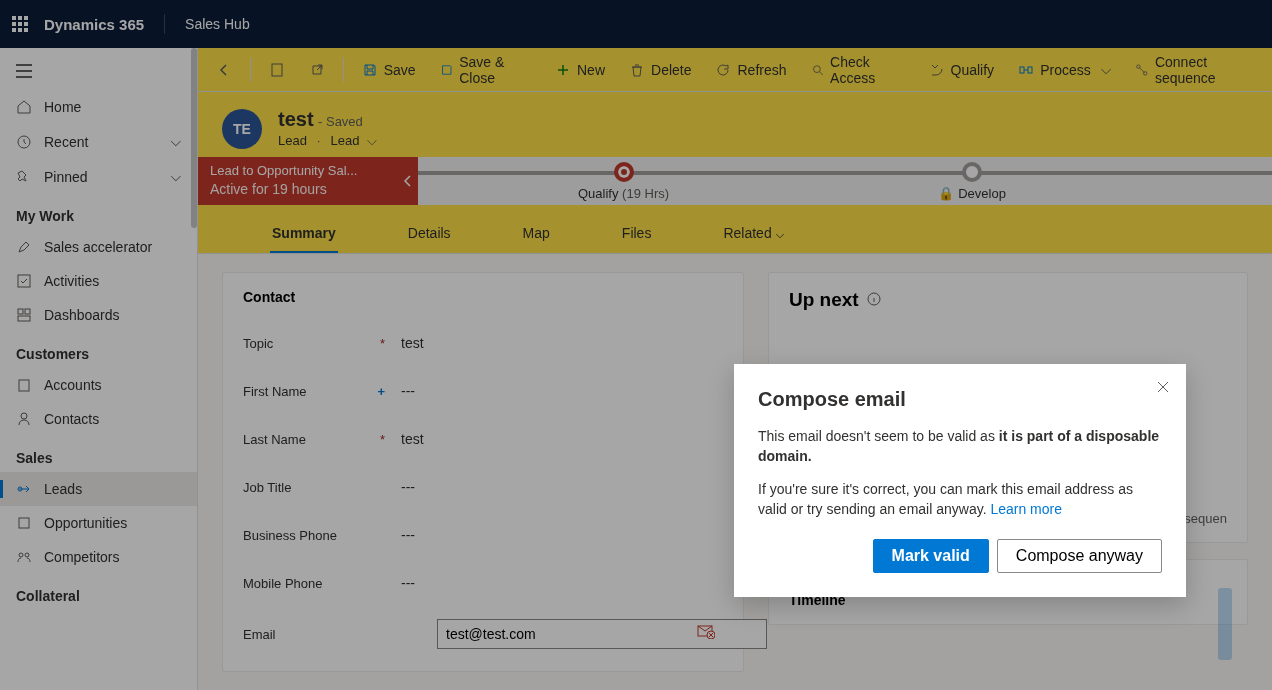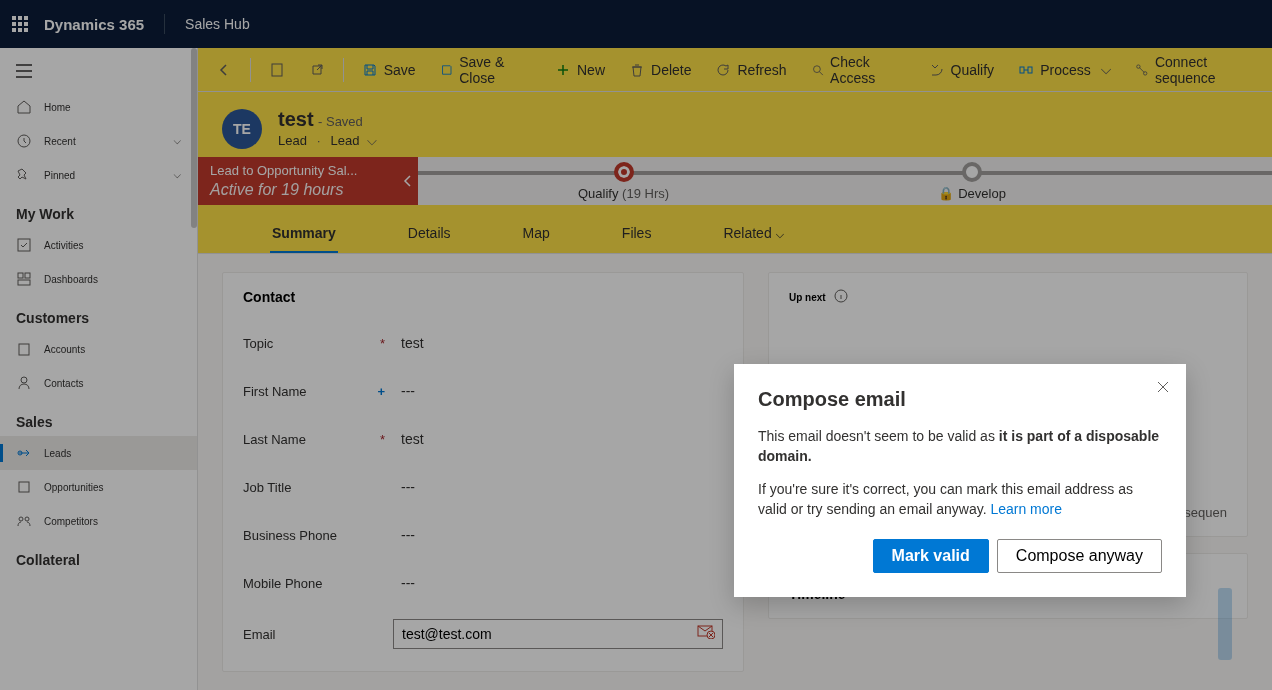--- a/index.html
+++ b/index.html
@@ -10,21 +10,21 @@
 .waffle span { background: #fff; width: 4px; height: 4px; }
 .topbar .brand { font-weight: 600; font-size: 15px; }
 .topbar .divider { width: 1px; height: 20px; background: #3a4a5f; margin: 0 4px; }
 .topbar .appname { font-size: 14px; }
 
 .shell { display: flex; height: calc(100% - 48px); }
 
 .sidebar { width: 198px; border-right: 1px solid #e1e1e1; overflow-y: auto; padding-top: 8px; position: relative; }
 .sidebar::after { content: ''; position: absolute; right: 0; top: 0; width: 6px; height: 180px; background: #c8c8c8; border-radius: 3px; }
 .hamburger { padding: 8px 16px; }
-.sb-item { display: flex; align-items: center; gap: 12px; padding: 9px 16px; font-size: 10px; color: #323130; cursor: pointer; position: relative; }
+.sb-item { display: flex; align-items: center; gap: 12px; padding: 9px 16px; font-size: 14px; color: #323130; cursor: pointer; position: relative; }
 .sb-item .chev { margin-left: auto; color: #605e5c; }
 .sb-item.active { background: #edebe9; }
 .sb-item.active::before { content: ''; position: absolute; left: 0; top: 8px; bottom: 8px; width: 3px; background: #0078d4; }
 .sb-header { padding: 14px 16px 6px; font-size: 14px; font-weight: 600; color: #323130; }
 .sb-icon { width: 16px; height: 16px; display: inline-flex; align-items: center; justify-content: center; color: #605e5c; }
 
 .main { flex: 1; display: flex; flex-direction: column; background: #fde047; }
 
 .cmdbar { height: 44px; border-bottom: 1px solid #e1e1e1; display: flex; align-items: center; padding: 0 8px; gap: 4px; }
 .cmdbtn { display: flex; align-items: center; gap: 6px; padding: 6px 10px; font-size: 14px; color: #323130; cursor: pointer; border-radius: 2px; }
@@ -33,21 +33,21 @@
 
 .record-header { padding: 16px 24px 8px; display: flex; align-items: center; gap: 16px; }
 .avatar { width: 40px; height: 40px; border-radius: 50%; background: #2b5797; color: #fff; display: flex; align-items: center; justify-content: center; font-size: 14px; font-weight: 600; }
 .rec-title { font-size: 20px; font-weight: 600; color: #323130; }
 .rec-saved { font-size: 13px; color: #605e5c; font-weight: 400; }
 .rec-sub { font-size: 13px; color: #323130; margin-top: 2px; }
 .rec-sub .dot { margin: 0 6px; color: #605e5c; }
 
 .bpf { display: flex; align-items: stretch; height: 48px; position: relative; }
 .bpf-label { width: 200px; background: #c0392b; color: #fff; padding: 6px 12px; font-size: 13px; line-height: 1.3; position: relative; }
-.bpf-label .sub { font-size: 16px; opacity: 0.95; font-style: italic; }
+.bpf-label .sub { font-size: 14px; opacity: 0.95; }
 .bpf-collapse { width: 20px; background: #c0392b; display: flex; align-items: center; justify-content: center; cursor: pointer; }
 .bpf-track { flex: 1; background: #f3f2f1; position: relative; display: flex; align-items: center; }
 .bpf-line { position: absolute; top: 14px; left: 0; right: 0; height: 4px; background: #a19f9d; }
 .bpf-stage { position: absolute; text-align: center; font-size: 13px; color: #323130; }
 .bpf-stage .node { width: 20px; height: 20px; border-radius: 50%; background: #fff; border: 4px solid #a19f9d; margin: 0 auto 4px; }
 .bpf-stage.active .node { border-color: #c0392b; background: #c0392b; box-shadow: 0 0 0 3px #fff inset; }
 .bpf-stage .dur { color: #605e5c; text-align: center; }
 
 .tabs { display: flex; gap: 20px; padding: 12px 24px 0; border-bottom: 1px solid #e1e1e1; }
 .tab { padding: 8px 2px 10px; font-size: 14px; color: #323130; cursor: pointer; border-bottom: 2px solid transparent; margin-left: 48px; }
@@ -57,25 +57,25 @@
 .content { flex: 1; padding: 18px 24px; display: flex; gap: 24px; overflow: auto; background: #faf9f8; }
 .card { background: #fff; border: 1px solid #edebe9; border-radius: 2px; padding: 16px 20px; }
 .card-left { flex: 1; min-width: 500px; }
 .card h3 { font-size: 14px; font-weight: 600; margin-bottom: 14px; }
 .field-row { display: flex; align-items: center; padding: 12px 0; }
 .field-label { width: 150px; font-size: 13px; color: #323130; position: relative; }
 .field-req { color: #a4262c; position: absolute; right: 8px; }
 .field-rec { color: #0078d4; position: absolute; right: 8px; font-weight: bold; }
 .field-val { flex: 1; font-size: 14px; color: #323130; padding: 4px 8px; }
 .field-input { flex: 1; }
-.field-input input { width: 100%; border: 1px solid #8a8886; padding: 6px 32px 6px 8px; font-size: 14px; }
+.field-input input { width: 100%; border: 1px solid #8a8886; padding: 6px 32px 6px 8px; font-size: 14px; margin-left: 44px; }
 .email-wrap { position: relative; }
 .email-icon { position: absolute; right: 8px; top: 50%; transform: translateY(-50%); color: #c0392b; }
 
-.upnext-head { display: flex; align-items: center; gap: 8px; font-size: 10px; font-weight: 600; }
+.upnext-head { display: flex; align-items: flex-start; gap: 8px; font-size: 19px; font-weight: 600; }
 .timeline-head { font-size: 14px; font-weight: 600; margin-top: 16px; }
 
 .overlay { position: absolute; inset: 0; background: rgba(0,0,0,0.35); z-index: 50; }
 .dialog { position: absolute; top: 364px; left: 734px; width: 452px; background: #fff; z-index: 60; box-shadow: 0 8px 24px rgba(0,0,0,0.2); padding: 24px; }
 .dialog h2 { font-size: 20px; color: #323130; margin-bottom: 16px; }
 .dialog .close { position: absolute; right: 16px; top: 16px; cursor: pointer; color: #605e5c; font-size: 16px; }
 .dialog p { font-size: 14px; color: #323130; margin-bottom: 14px; line-height: 1.4; }
 .dialog a { color: #0078d4; text-decoration: none; }
 .dialog-actions { display: flex; justify-content: flex-end; gap: 8px; margin-top: 20px; }
 .btn { padding: 7px 18px; font-size: 16px; border: 1px solid #8a8886; background: #fff; cursor: pointer; border-radius: 2px; }
@@ -131,20 +131,28 @@
     <div class="sb-item">
       <span class="sb-icon">
           <svg viewBox="0 0 16 16" width="16" height="16">
             <path d="M6 2l4 4-2 2 2 4-4-2-2 2-2-2 2-2-2-4z" fill="none" stroke="currentColor"></path>
           </svg>
         </span>
       <span>Pinned</span>
       <span class="chev">⌵</span>
     </div>
     <div class="sb-header">My Work</div>
+    <div class="sb-item">
+      <span class="sb-icon">
+          <svg viewBox="0 0 16 16" width="16" height="16">
+            <path d="M3 13l2-5 5-5 3 3-5 5-5 2z" fill="none" stroke="currentColor"></path>
+          </svg>
+        </span>
+      <span>Sales accelerator</span>
+    </div>
     <div class="sb-item">
       <span class="sb-icon">
           <svg viewBox="0 0 16 16" width="16" height="16">
             <rect x="2" y="2" width="12" height="12" fill="none" stroke="currentColor"></rect>
             <path d="M5 8l2 2 4-4" fill="none" stroke="currentColor"></path>
           </svg>
         </span>
       <span>Activities</span>
     </div>
     <div class="sb-item">

